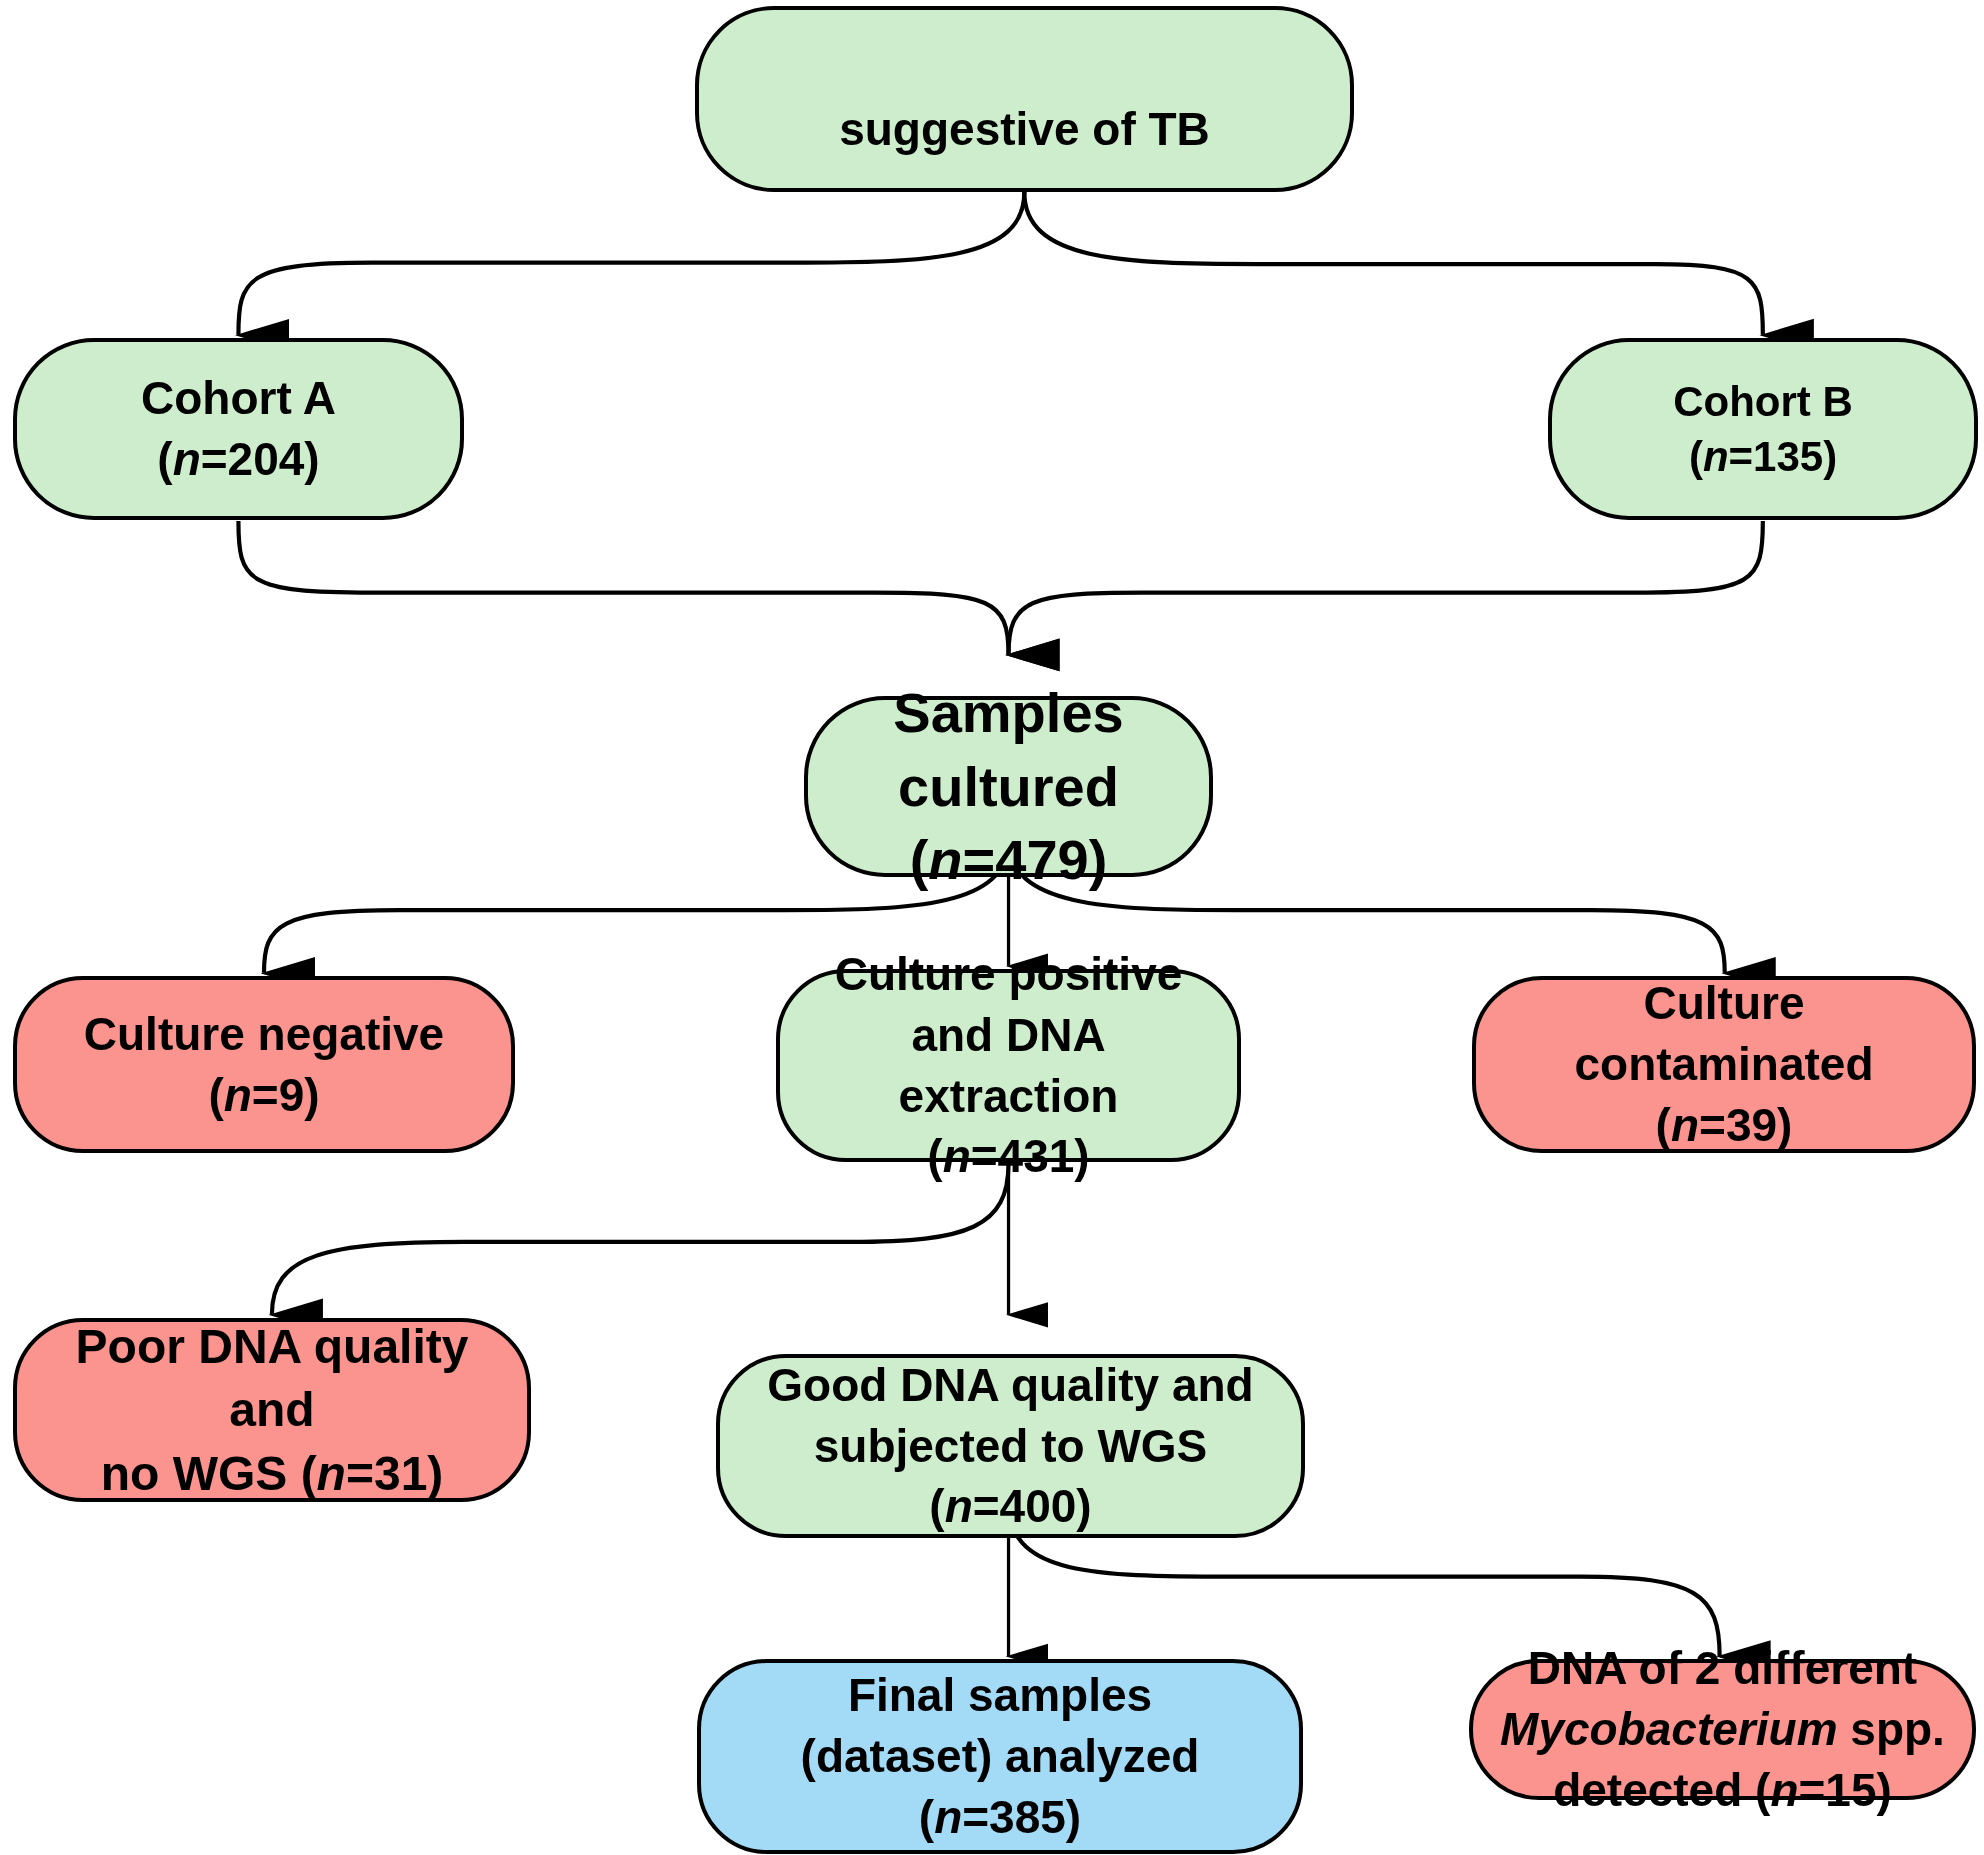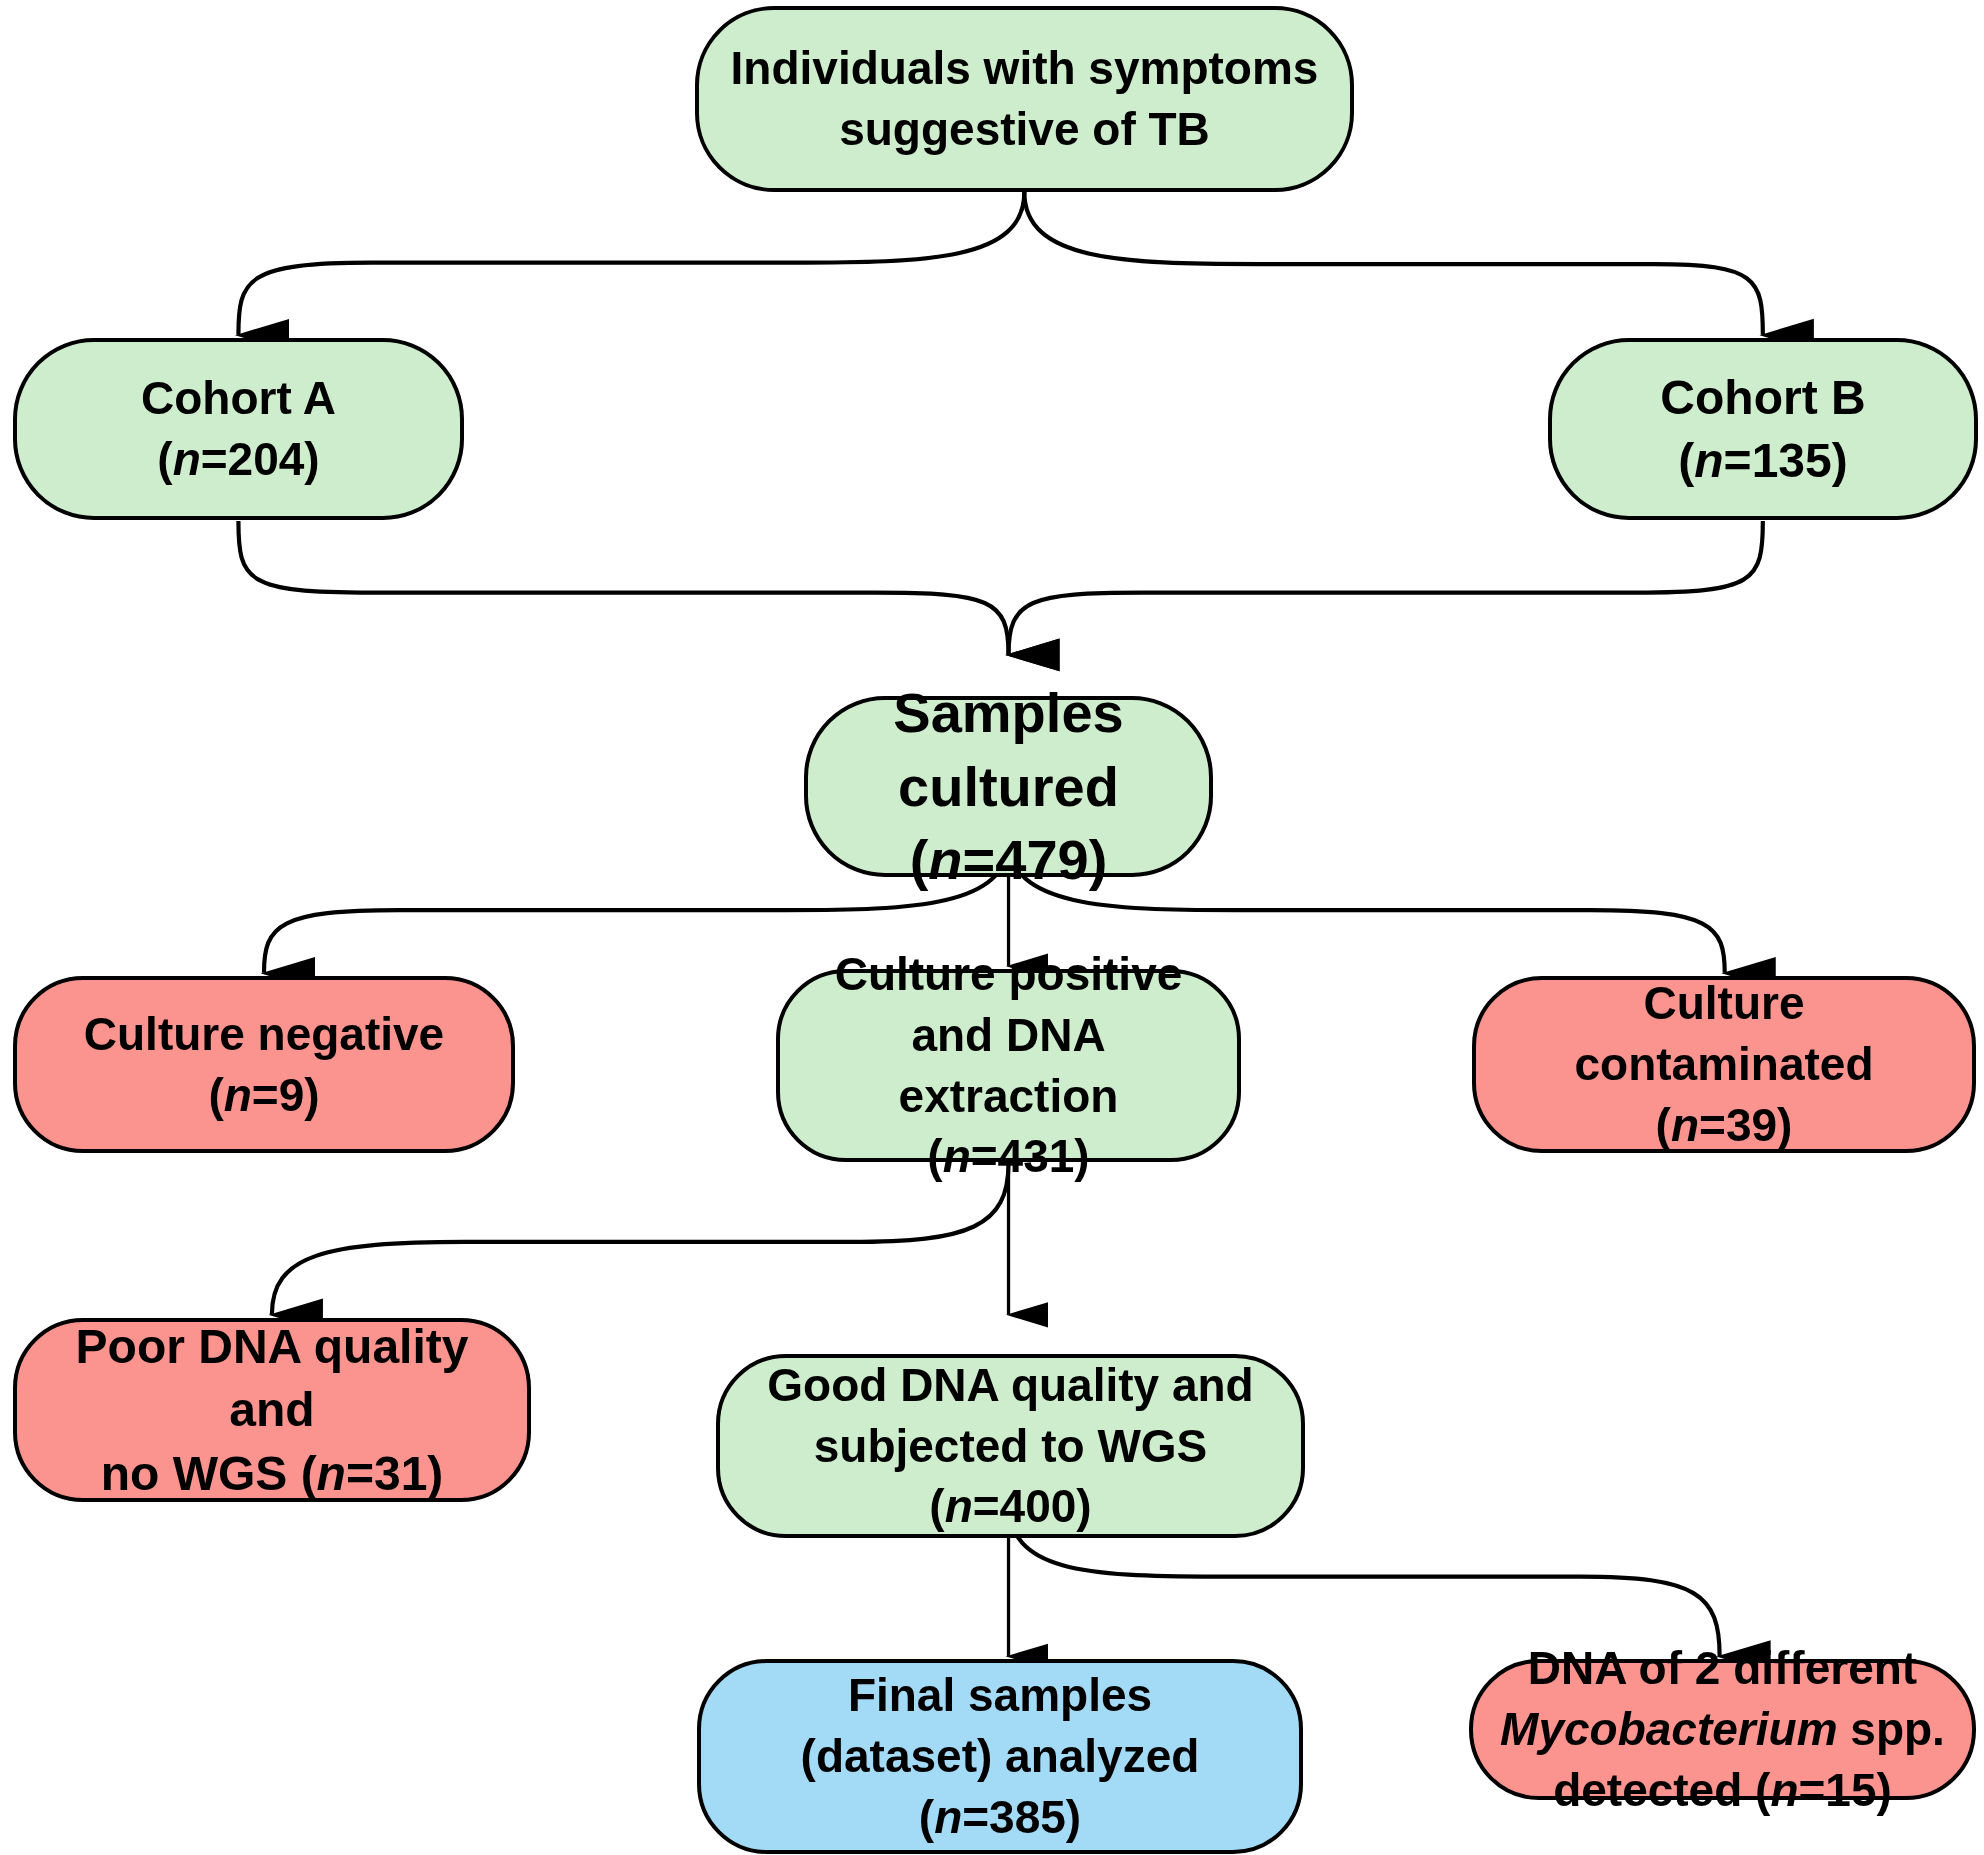--- a/index.html
+++ b/index.html
@@ -44,21 +44,21 @@
   }
   .fill-green { background: #cdedcd; }
   .fill-red   { background: #fb938e; }
   .fill-blue  { background: #a3daf5; }
 
   .n-ital { font-style: italic; }
 
   
   #node-root        { left: 695px; top: 5.6px;   width: 659px; height: 186px;  font-size: 46px; border-radius: 79px; }
   #node-cohort-a    { left: 13px;   top: 338px;  width: 451px;  height: 182px;  font-size: 46px; border-radius: 81px; }
-  #node-cohort-b    { left: 1548px; top: 338px;  width: 430px;  height: 182px;  font-size: 48px; border-radius: 81px; }
+  #node-cohort-b    { left: 1548px; top: 338px;  width: 430px;  height: 182px;  font-size: 42px; border-radius: 81px; }
   #node-cultured    { left: 804px; top: 696px; width: 409px;  height: 181px;  font-size: 56px; border-radius: 81px; }
   #node-culneg      { left: 13px;   top: 976px; width: 502px; height: 177px;  font-size: 46px; border-radius: 70px; }
   #node-culpos      { left: 776px; top: 969px; width: 465px; height: 193px;  font-size: 46px; border-radius: 70px; }
   #node-culcont     { left: 1472px; top: 976px; width: 504px; height: 177px;  font-size: 46px; border-radius: 70px; }
   #node-poordna     { left: 13px;   top: 1318px; width: 518px; height: 184px;  font-size: 48px; border-radius: 70px; }
   #node-gooddna     { left: 716px; top: 1318px; width: 589px; height: 184px;  font-size: 46px; border-radius: 70px; margin-top: 36px; }
   #node-final       { left: 697px; top: 1659px; width: 606px; height: 195px;  font-size: 46px; border-radius: 70px; }
   #node-myco        { left: 1469px; top: 1659px; width: 507px; height: 141px;  font-size: 46px; border-radius: 70px; }
 </style>
 </head>
@@ -94,21 +94,21 @@
       <path stroke-width="7" d="M 2170 2502 L 2170 2828"></path>
 
       <path stroke-width="7" d="M 2170 3232 L 2170 3563"></path>
 
       <path d="M 2170 3232 C 2170 3380 2330 3392 2620 3392 L 3400 3392 C 3650 3392 3700 3430 3700 3563"></path>
     </g>
   </svg>
 
   <div class="node fill-green" id="node-root">
     <span class="label">
-      <span>Individuals with symptoms</span><br>
+      <br>
       <span>suggestive of TB</span>
     </span>
   </div>
 
   <div class="node fill-green" id="node-cohort-a">
     <span class="label">
       <span>Cohort A</span><br>
       <span>(</span><span class="n-ital">n</span><span>=204)</span>
     </span>
   </div>

